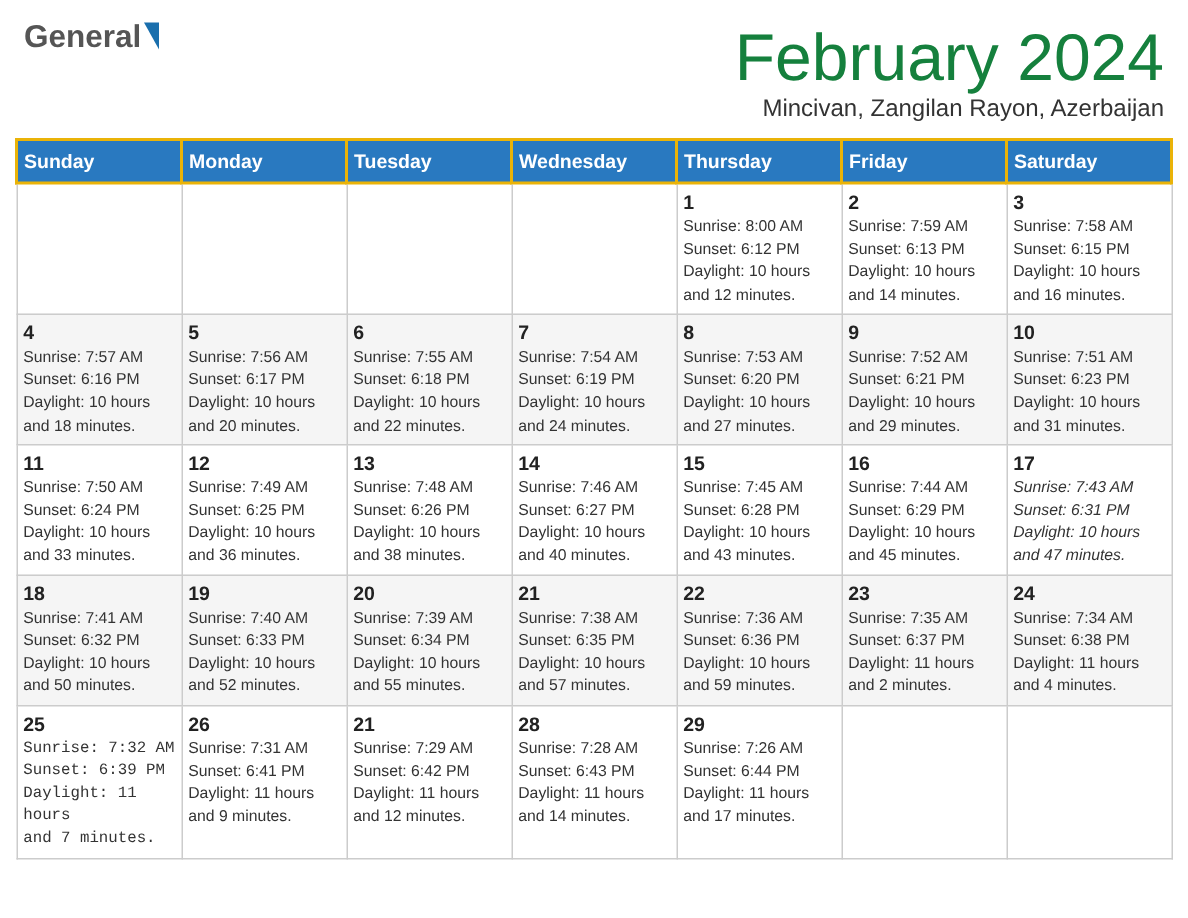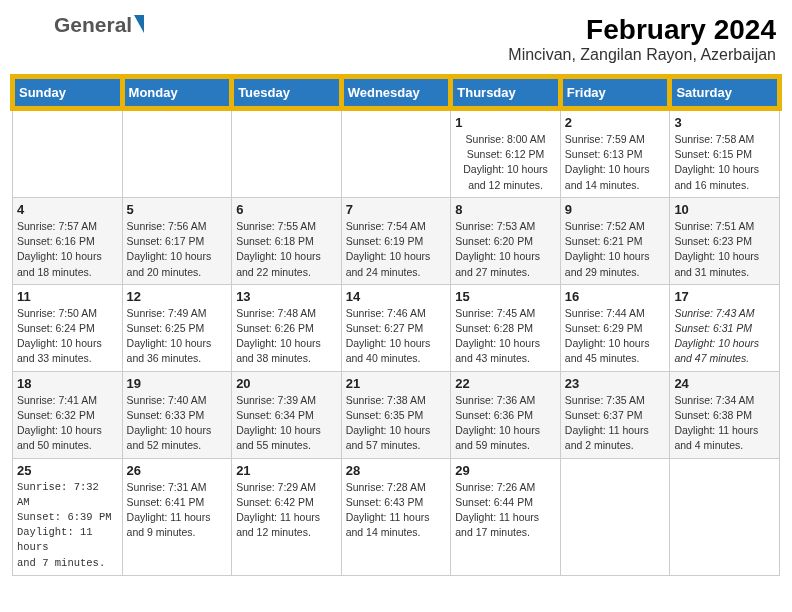--- a/index.html
+++ b/index.html
@@ -14,41 +14,41 @@
       display: flex;
       justify-content: space-between;
       align-items: flex-start;
       margin-bottom: 6px;
       padding: 4px 6px;
     }
     .title-area {
       text-align: right;
     }
     .month-title {
-      font-size: 28px;
-      font-weight: bold;
-      color: #000000;
+      font-size: 44px;
+      font-weight: normal;
+      color: #15803d;
     }
     .location-title {
       font-size: 16px;
       color: #333;
     }
     table {
       width: 100%;
       border-collapse: collapse;
       table-layout: fixed;
     }
     thead th {
       background-color: #2979c0;
       color: #fff;
       font-size: 13px;
       font-weight: bold;
       padding: 6px 4px;
       text-align: left;
-      border: 5px solid #eab308;
+      border: 2px solid #eab308;
     }
     tbody td {
       vertical-align: top;
       border: 1px solid #ccc;
       padding: 4px;
       font-size: 11px;
       color: #333;
       height: 80px;
       background: #fff;
     }
@@ -65,21 +65,20 @@
       font-size: 10.5px;
       line-height: 1.45;
       color: #333;
     }
     .empty-cell {
       background: #fff;
     }
     .logo-wrapper {
       display: flex;
       align-items: center;
-      margin-left: 38px;
     }
     .logo-text-general {
       font-size: 21px;
       font-weight: bold;
       color: #555;
       line-height: 1;
     }
     .logo-text-blue {
       font-size: 21px;
       font-weight: bold;
@@ -129,21 +128,21 @@
       </tr>
   </thead>
   <tbody id="calendar-body">
   <tr>
         <td class="empty-cell"></td>
         <td class="empty-cell"></td>
         <td class="empty-cell"></td>
         <td class="empty-cell"></td>
         <td>
           <div class="day-number">1</div>
-          <div class="day-info" style="white-space: pre-line; text-align: center;">Sunrise: 8:00 AM
+          <div class="day-info" style="white-space: pre-line;">Sunrise: 8:00 AM
 Sunset: 6:12 PM
 Daylight: 10 hours
 and 12 minutes.</div>
         </td>
         <td>
           <div class="day-number">2</div>
           <div class="day-info" style="white-space: pre-line;">Sunrise: 7:59 AM
 Sunset: 6:13 PM
 Daylight: 10 hours
 and 14 minutes.</div>

